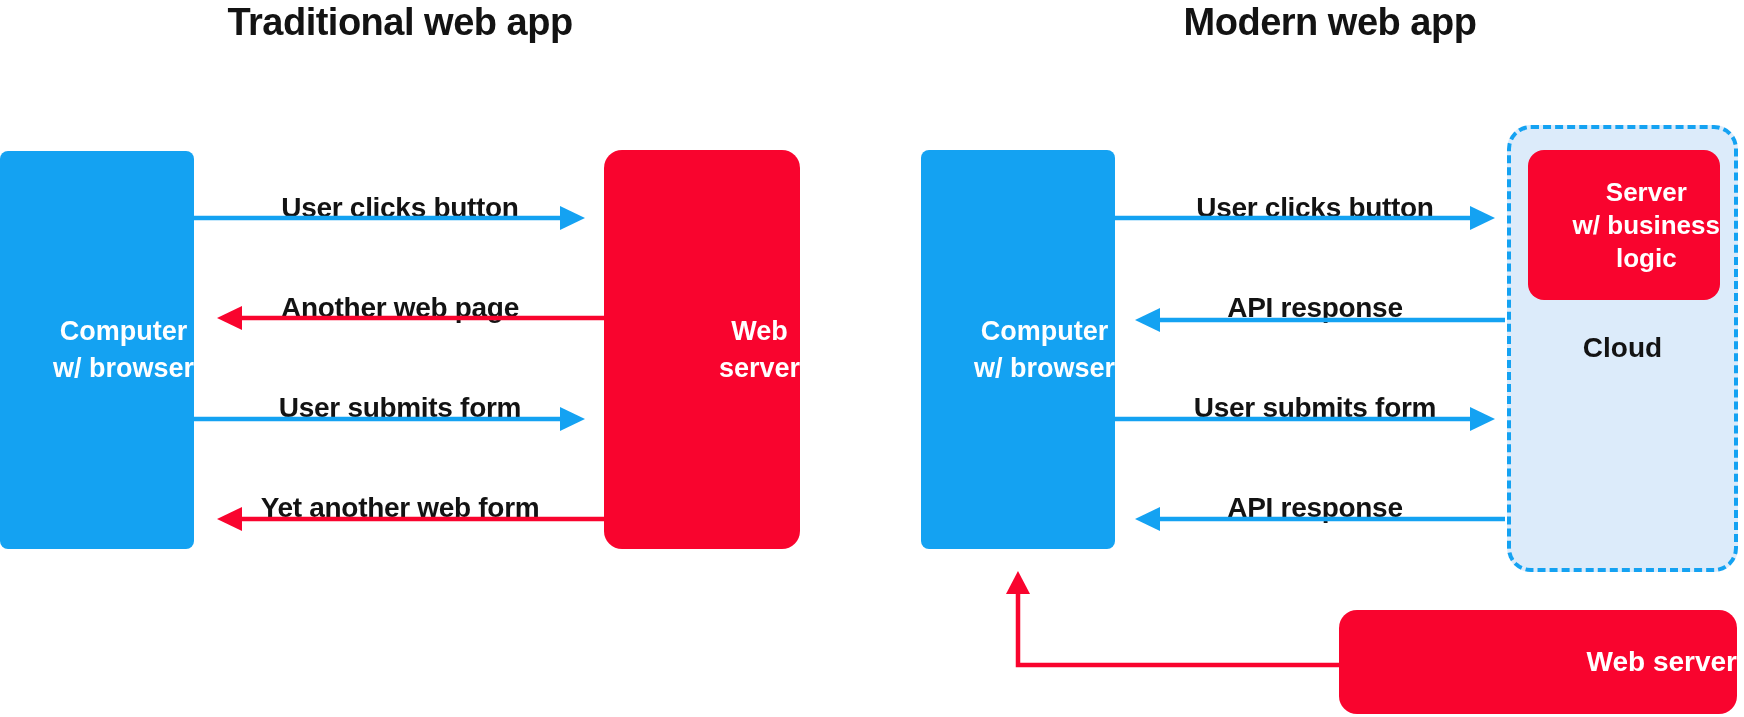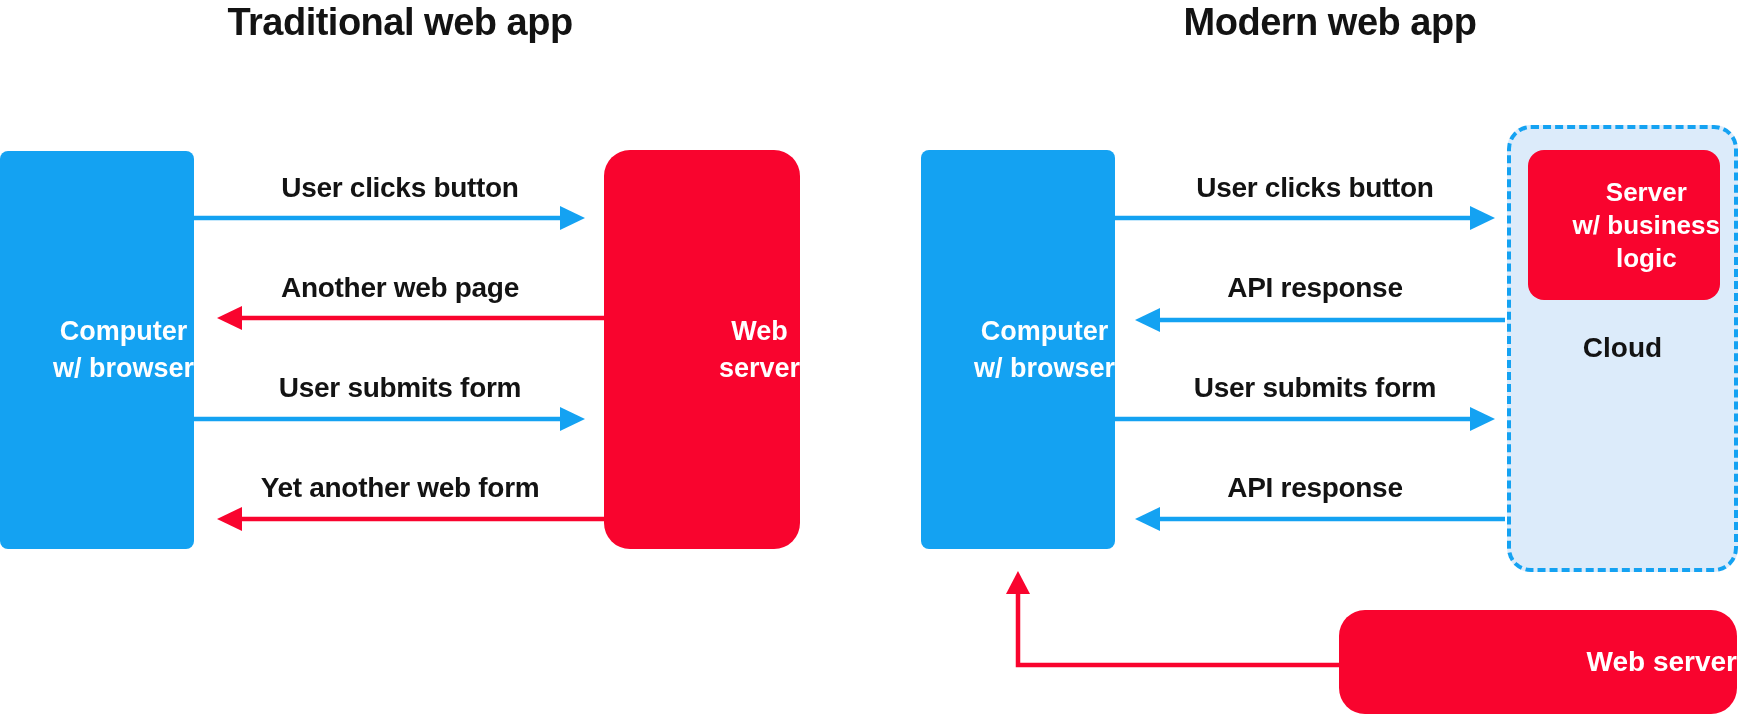--- a/index.html
+++ b/index.html
@@ -24,21 +24,21 @@
   }
   .left-title{left:0;width:800px;}
   .right-title{left:920px;width:820px;}
   .box{
     position:absolute;
     display:flex;align-items:center;justify-content:flex-end;
     color:#fff;font-weight:700;text-align:center;
   }
   .box-label{white-space:pre-line;}
   .blue-box{background:var(--blue);border-radius:8px;}
-  .red-box{background:var(--red);border-radius:26px;}
+  .red-box{background:var(--red);border-radius:18px;}
   .client-left{left:0;top:151px;width:194px;height:398px;font-size:27px;line-height:37px;}
   .server-left{left:604px;top:150px;width:196px;height:399px;font-size:27px;line-height:37px;}
   .client-right{left:921px;top:150px;width:194px;height:399px;font-size:27px;line-height:37px;}
   .cloud{
     position:absolute;left:1507px;top:125px;width:231px;height:447px;
     box-sizing:border-box;
     background:var(--cloud-bg);
     border:4px dashed var(--blue);
     border-radius:24px;
   }
@@ -49,21 +49,21 @@
   .cloud-box-1{top:21px;}
   .cloud-box-2{top:271px;}
   .cloud-label{
     position:absolute;left:0;top:201px;width:223px;height:36px;
     font-size:28px;font-weight:700;line-height:36px;color:var(--ink);text-align:center;
   }
   .web-server-bottom{left:1339px;top:610px;width:398px;height:104px;font-size:28px;}
   .lbl{
     position:absolute;height:36px;
     font-size:28px;font-weight:700;line-height:36px;color:var(--ink);
-    text-align:center;letter-spacing:-0.3px;
+    text-align:center;letter-spacing:-0.3px;margin-top:20px;
   }
   .l-lbl{left:196px;width:408px;}
   .r-lbl{left:1117px;width:396px;}
   .row1{top:170px;} .row2{top:270px;} .row3{top:370px;} .row4{top:470px;}
   .webpage-lbl{left:1018px;width:321px;top:617px;}
   .arrows{position:absolute;left:0;top:0;pointer-events:none;}
 </style>
 </head>
 <body>
 

